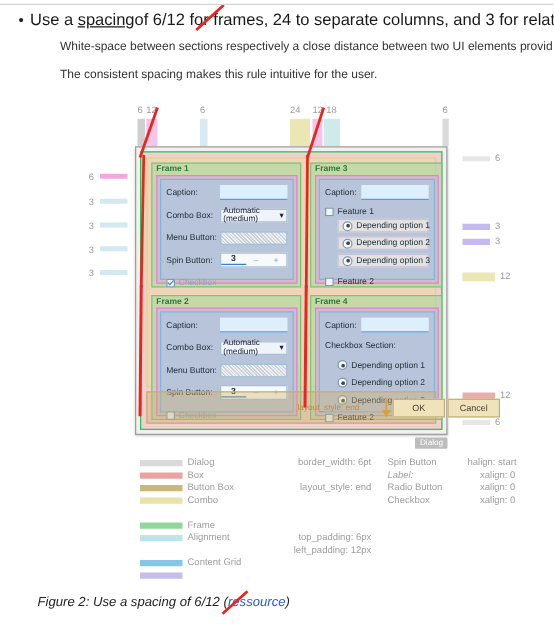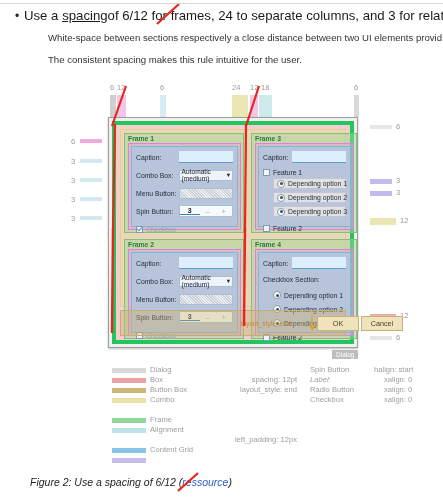--- a/index.html
+++ b/index.html
@@ -27,21 +27,21 @@
   #diagram{position:absolute;left:0;top:78px;width:443px;height:300px;}
 
   .tick-lbl{position:absolute;font-size:7.5px;color:#9a9a9a;line-height:8px;white-space:nowrap;}
   .tick-bar{position:absolute;}
 
   
   .dlg-outer{position:absolute;left:108px;top:39px;width:250px;height:231px;
     background:#f2f0ee;border:1px solid #9e9e9e;box-sizing:border-box;
     box-shadow:0 1px 2px rgba(0,0,0,.25);padding:2px;}
   .dlg-box{position:absolute;left:3px;top:3px;right:3px;bottom:3px;
-    background:rgba(244,160,160,.42);border:4px solid #22c55e;box-sizing:border-box;}
+    background:rgba(244,160,160,.42);border:1px solid #22c55e;box-sizing:border-box;}
 
   .grid-area{position:absolute;left:4px;top:4px;right:4px;bottom:33px;
     background:rgba(232,226,150,.40);border:1px solid #ddd48a;box-sizing:border-box;}
 
   .frame{position:absolute;background:rgba(150,220,150,.45);border:1px solid #7cc47c;box-sizing:border-box;}
   .frame-title{position:absolute;left:3px;top:0px;font-size:6.8px;font-weight:bold;color:#2a7a3f;line-height:9px;}
   .align{position:absolute;left:3px;top:9px;right:2px;bottom:2px;
     background:rgba(236,150,236,.40);border:1px solid #e07fe0;box-sizing:border-box;}
   .cgrid{position:absolute;left:2px;top:2px;right:2px;bottom:2px;
     background:rgba(150,205,240,.48);border:1px solid #7bb8e0;box-sizing:border-box;}
@@ -309,38 +309,39 @@
     <line x1="259" y1="8" x2="246" y2="48" stroke="#e8251f" stroke-width="2.2"></line>
     <line x1="246" y1="46" x2="245" y2="152" stroke="#e8251f" stroke-width="2.2"></line>
     <line x1="245" y1="150" x2="244" y2="248" stroke="#e8251f" stroke-width="2.4"></line>
   </svg>
 </div>
 
 <div id="legend">
 
   <div class="lg-sw" style="left:0;top:3px;width:34px;background:#d9d9d9;"></div>
   <div class="lg-tx" style="left:38px;top:0;">Dialog</div>
+  <div class="lg-tx r" style="left:60px;top:0;width:125px;">border_width: 6pt</div>
 
   <div class="lg-sw" style="left:0;top:13px;width:34px;background:#eda2a2;"></div>
   <div class="lg-tx" style="left:38px;top:10px;">Box</div>
-  <div class="lg-tx r" style="left:60px;top:10px;width:125px;">spacing: 12pt</div>
 
   <div class="lg-sw" style="left:0;top:23px;width:34px;background:#cbb777;"></div>
   <div class="lg-tx" style="left:38px;top:20px;">Button Box</div>
   <div class="lg-tx r" style="left:60px;top:20px;width:125px;">layout_style: end</div>
 
   <div class="lg-sw" style="left:0;top:33px;width:34px;background:#e8e2a8;"></div>
   <div class="lg-tx" style="left:38px;top:30px;">Combo</div>
 
 
   <div class="lg-sw" style="left:0;top:53px;width:34px;background:#8fd79a;"></div>
   <div class="lg-tx" style="left:38px;top:50px;">Frame</div>
 
   <div class="lg-sw" style="left:0;top:63px;width:34px;background:#bfe3ea;"></div>
   <div class="lg-tx" style="left:38px;top:60px;">Alignment</div>
+  <div class="lg-tx r" style="left:60px;top:60px;width:125px;">top_padding: 6px</div>
 
   <div class="lg-tx r" style="left:60px;top:70px;width:125px;">left_padding: 12px</div>
 
   <div class="lg-sw" style="left:0;top:83px;width:34px;background:#86c5e8;"></div>
   <div class="lg-tx" style="left:38px;top:80px;">Content Grid</div>
 
   <div class="lg-sw" style="left:0;top:93px;width:34px;background:#c6bdec;"></div>
 
   <div class="lg-tx" style="left:198px;top:0;">Spin Button</div>
   <div class="lg-tx" style="left:262px;top:0;">halign: start</div>

